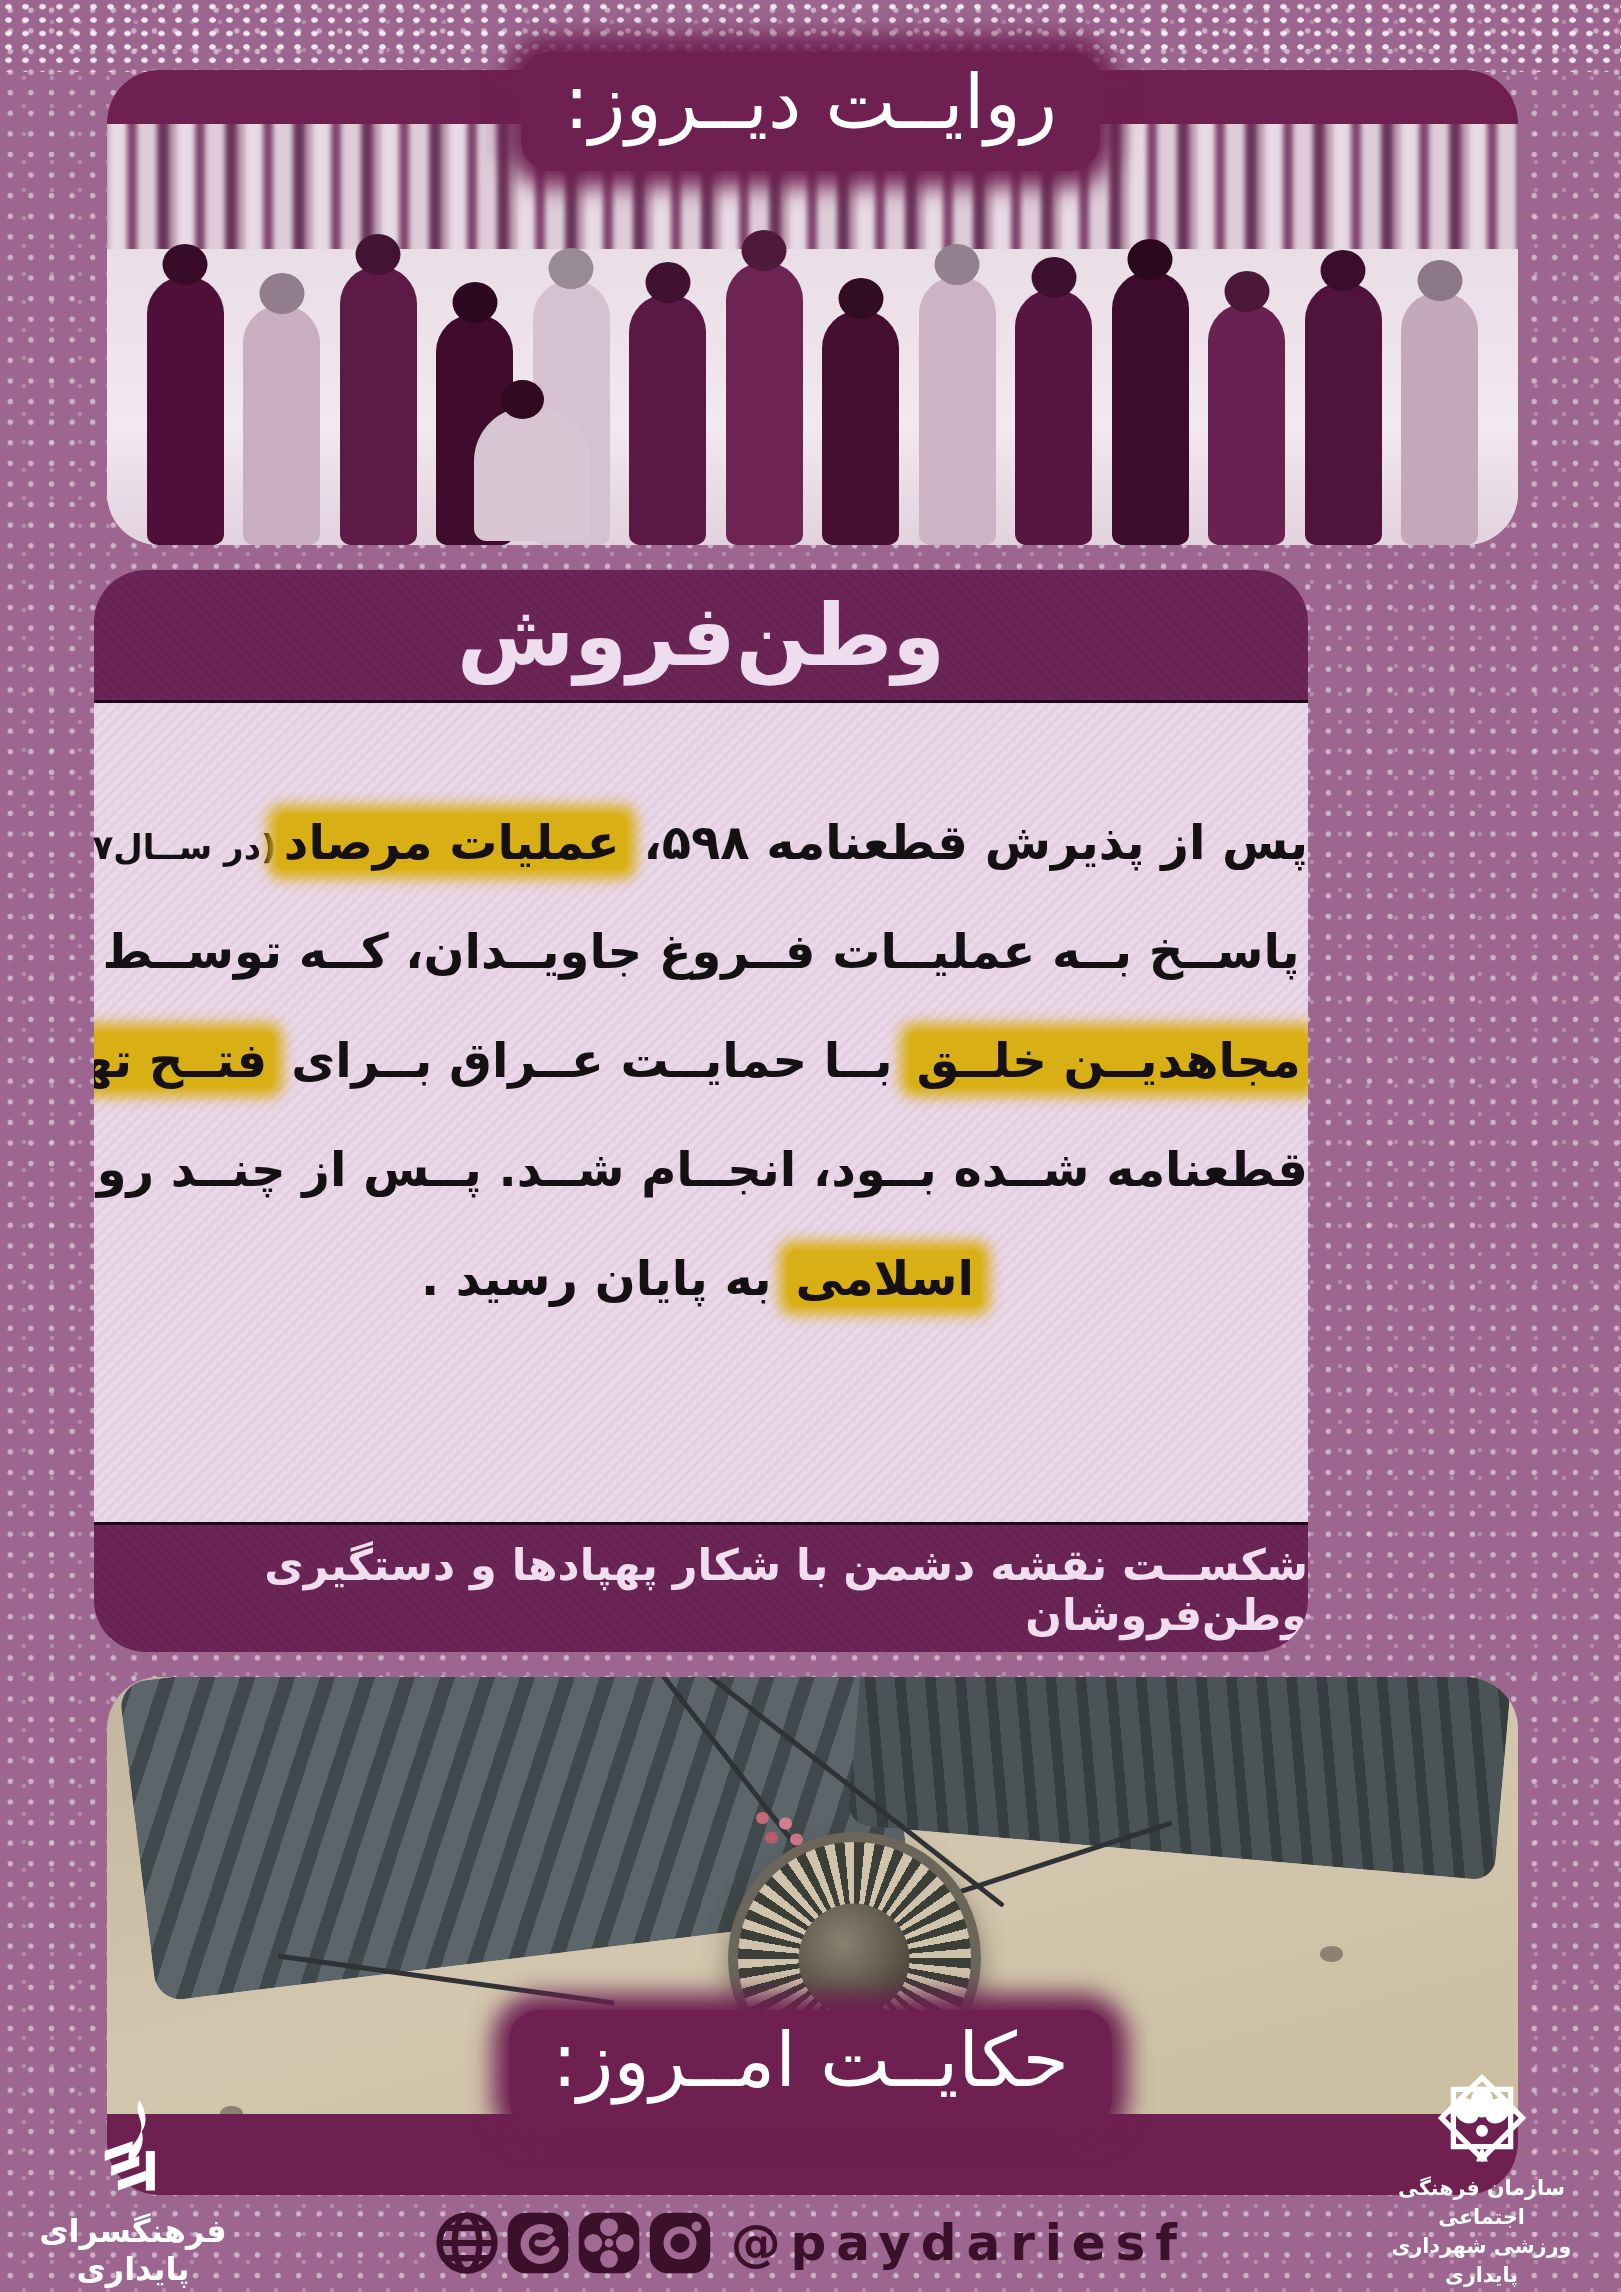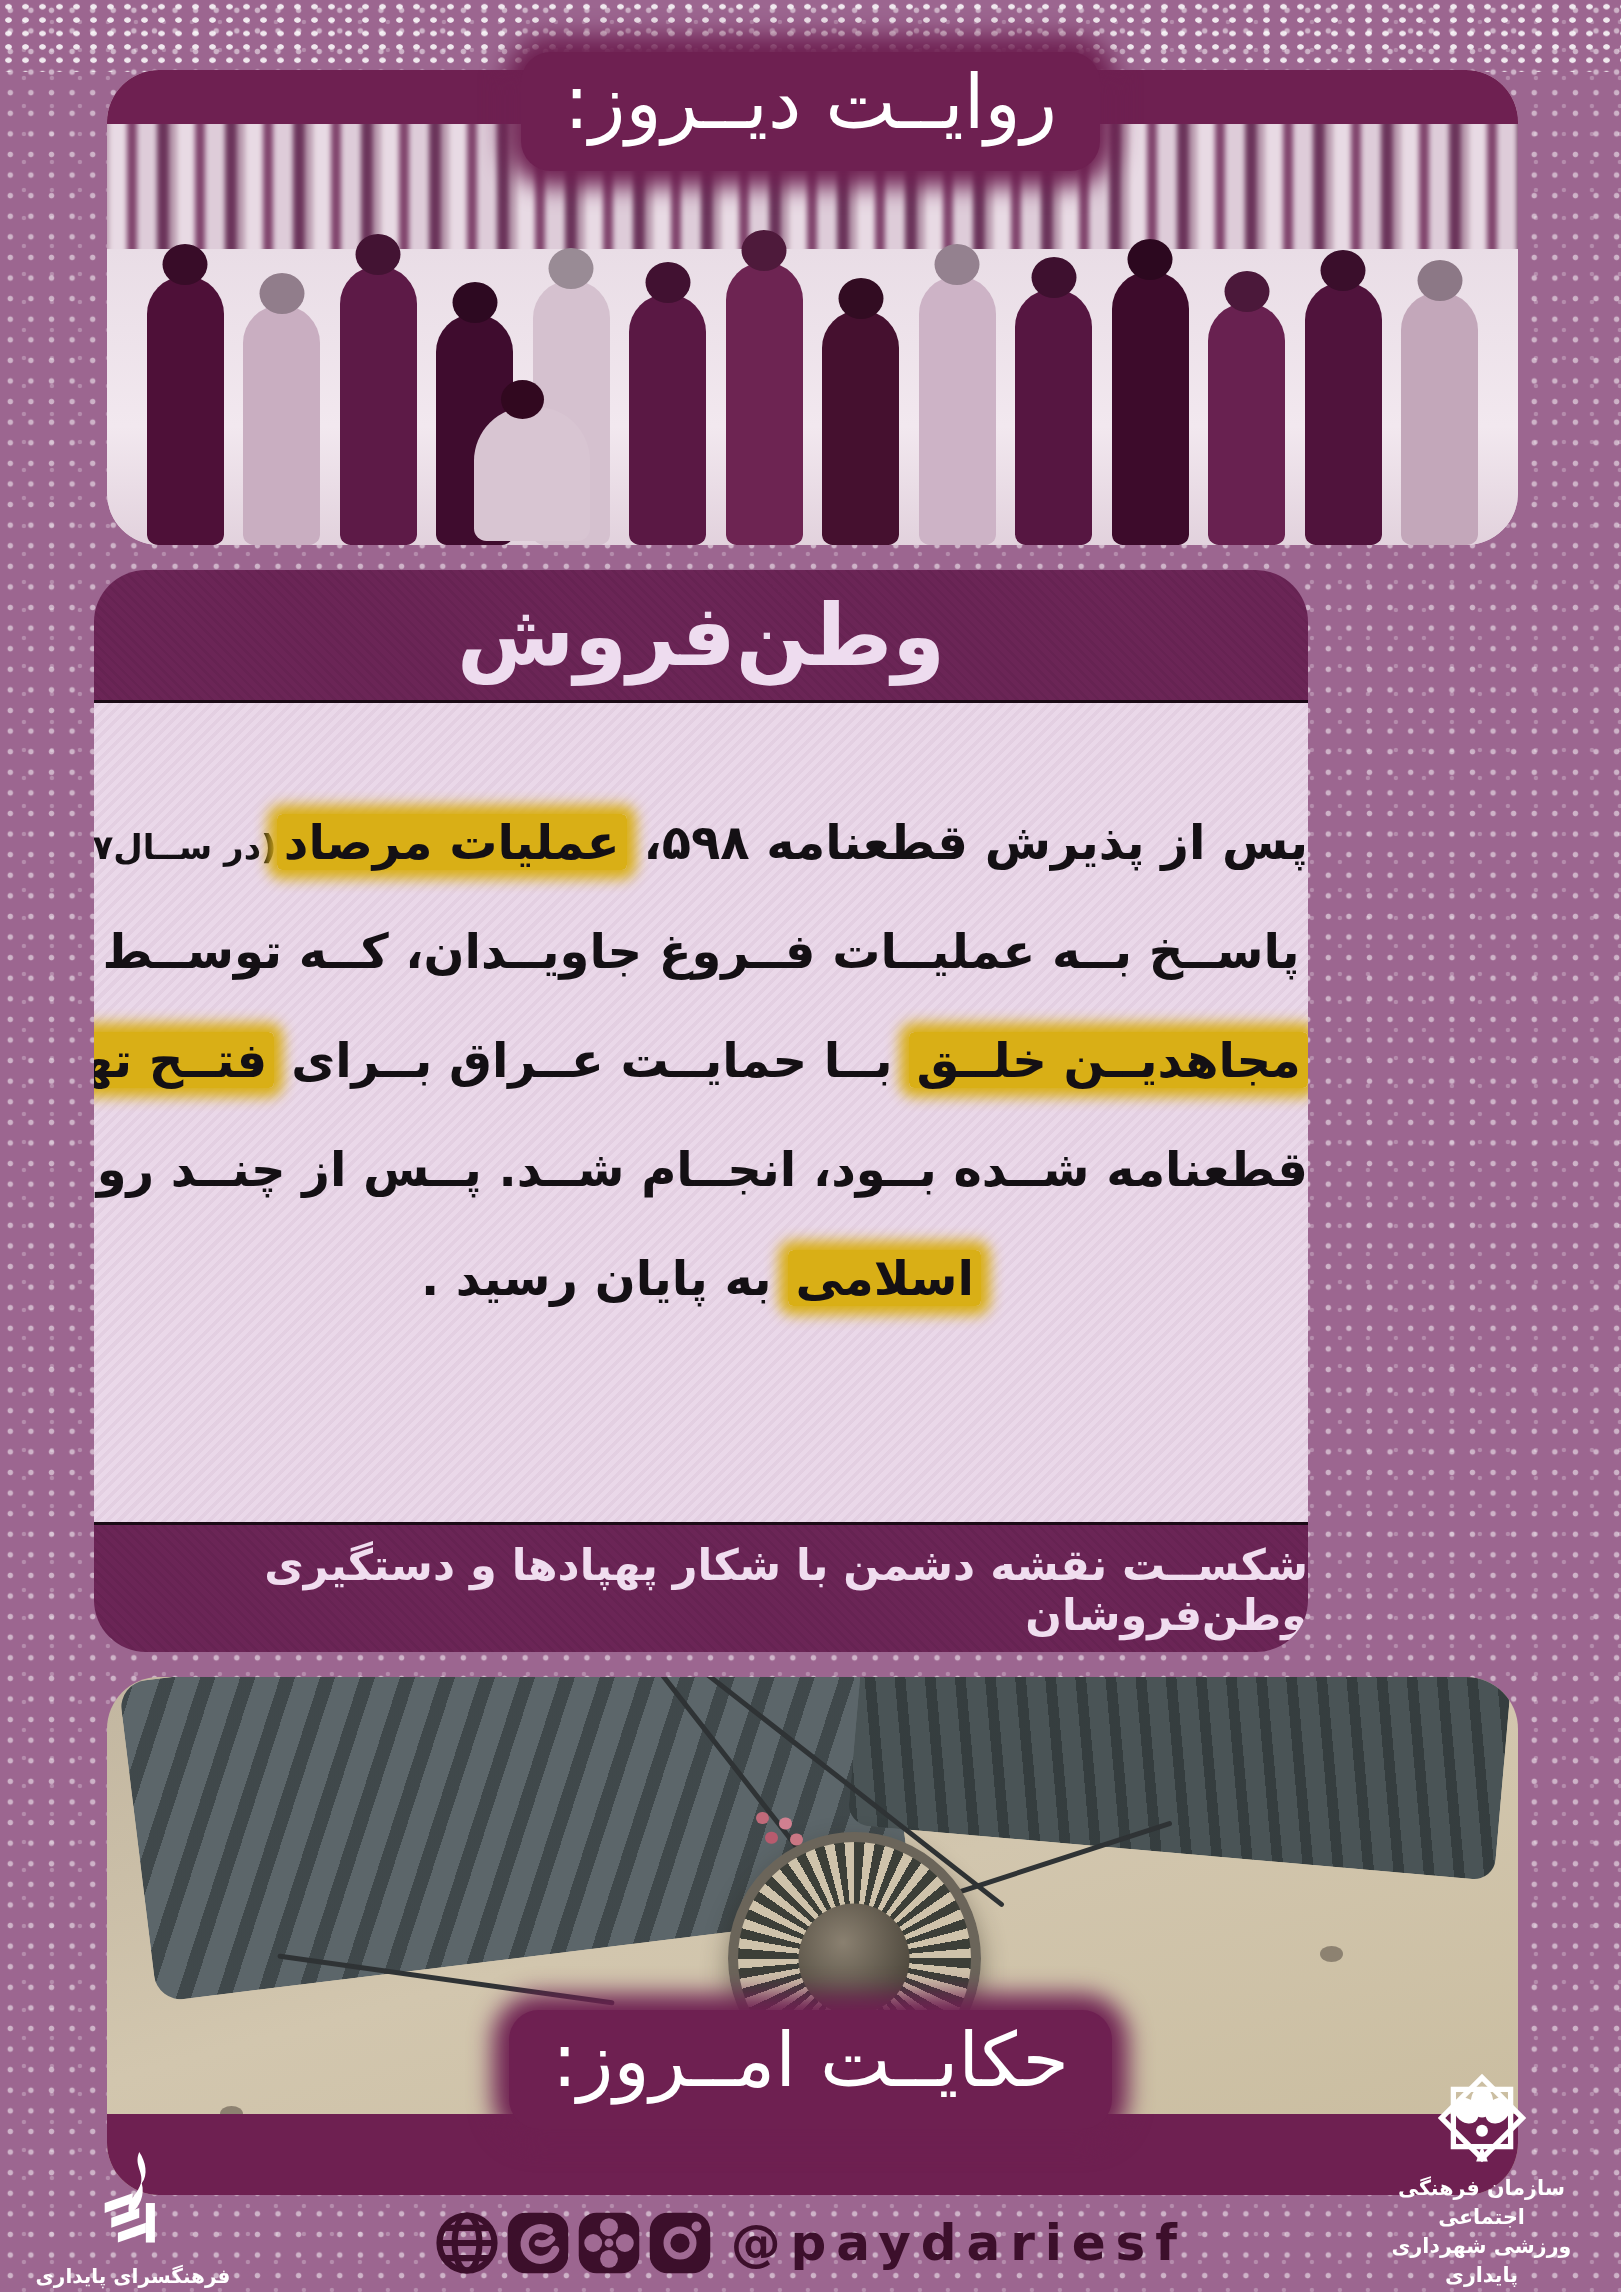--- a/index.html
+++ b/index.html
@@ -146,21 +146,21 @@
   .social-row{
     position:absolute;left:0;right:0;top:2210px;z-index:6;
     display:flex;justify-content:center;align-items:center;gap:5px;
   }
   .social-row svg{display:block;}
   .handle{
     font-size:50px;font-weight:bold;color:#3c0f2b;letter-spacing:9.9px;
     margin-left:12.5px;direction:ltr;font-family:"DejaVu Sans",sans-serif;
   }
   .logo-left{position:absolute;left:30px;bottom:5.4px;width:206px;text-align:center;z-index:7;color:#fff;}
-  .logo-left .cap{font-size:20px;font-weight:bold;margin-top:1.8px;}
+  .logo-left .cap{font-size:32px;font-weight:bold;margin-top:1.8px;}
   .logo-right{position:absolute;right:23px;bottom:3.6px;width:233px;text-align:center;z-index:7;color:#fff;}
   .logo-right .cap{font-size:20.6px;font-weight:bold;line-height:1.4;}
   .rtl{direction:rtl;}
 </style>
 </head>
 <body>
 
 <div class="canvas">
   <div class="dots"></div>
   <div class="dots-top"></div>

